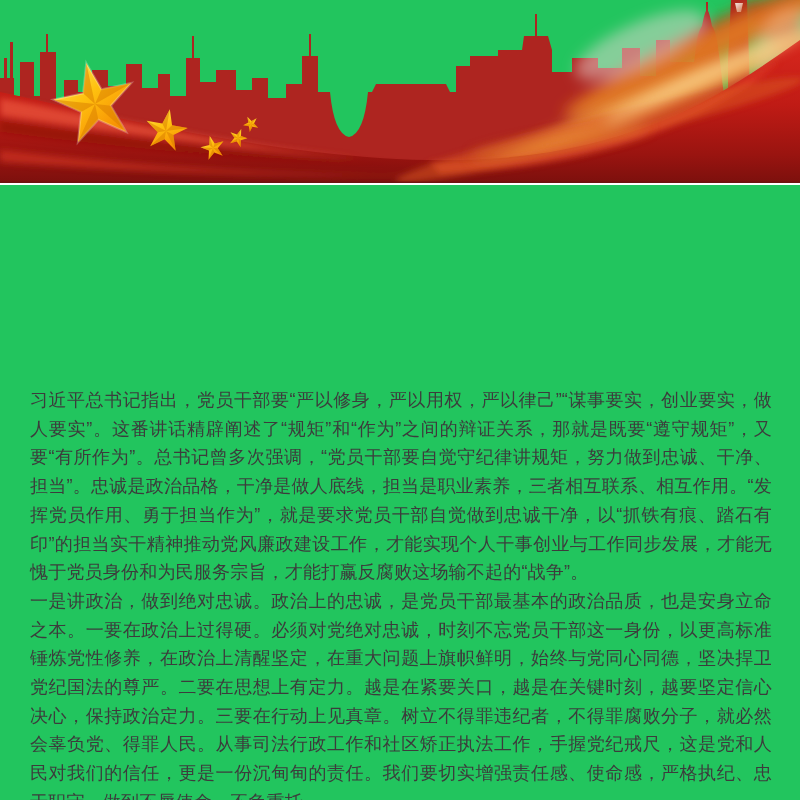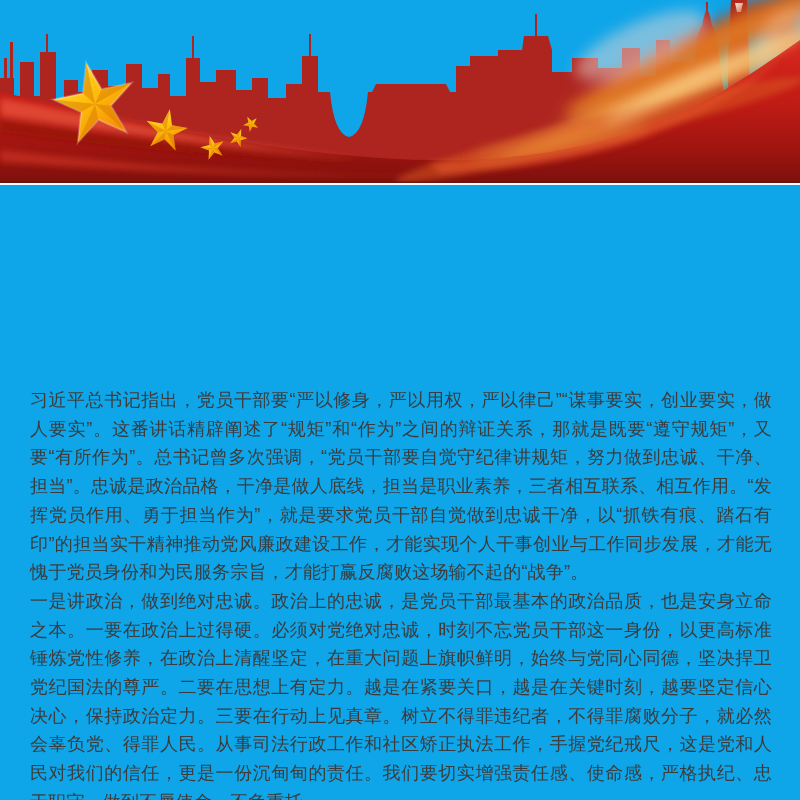--- a/index.html
+++ b/index.html
@@ -1,16 +1,16 @@
 <!DOCTYPE html>
 <html><head>
 <meta charset="utf-8">
 <style>
   html,body{margin:0;padding:0;background:#ffffff;}
-  .page{position:relative;width:800px;height:800px;overflow:hidden;background:#0ea5e9;
+  .page{position:relative;width:800px;height:800px;overflow:hidden;background:#22c55e;
         font-family:"Liberation Sans","DejaVu Sans",sans-serif;}
   .banner{position:absolute;top:0;left:0;width:800px;height:185px;}
   .banner svg{display:block;}
   .content{position:absolute;top:386px;left:30px;width:742px;color:#3c3c3c;
            font-size:18px;line-height:28.7px;text-align:justify;text-justify:inter-ideograph;
            letter-spacing:0.2px;}
   .content p{margin:0;padding:0;}
 </style>
 </head>
 <body>

